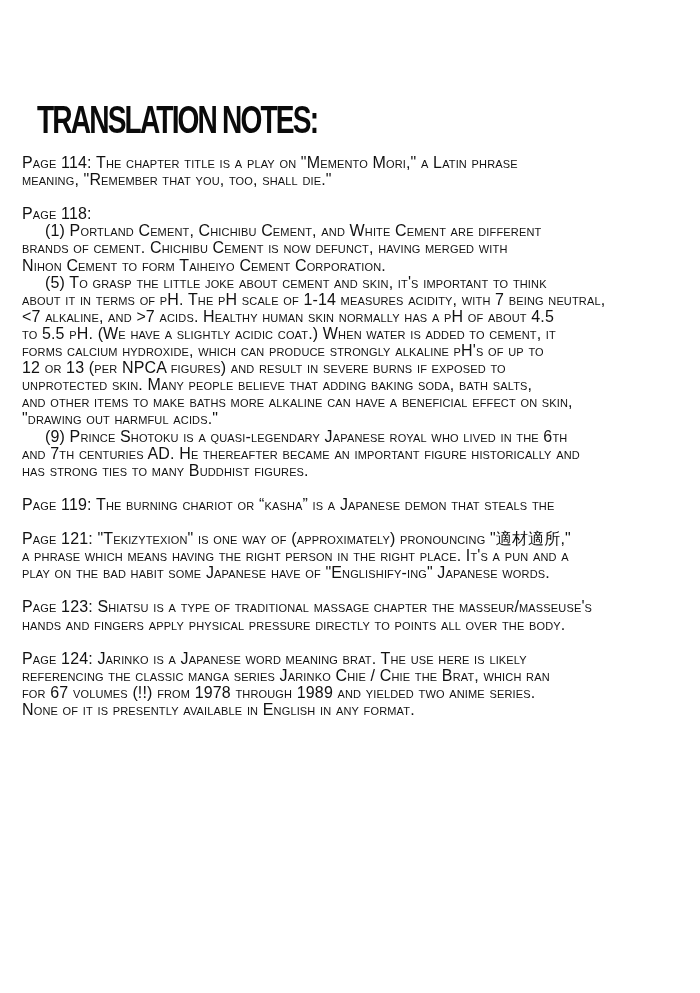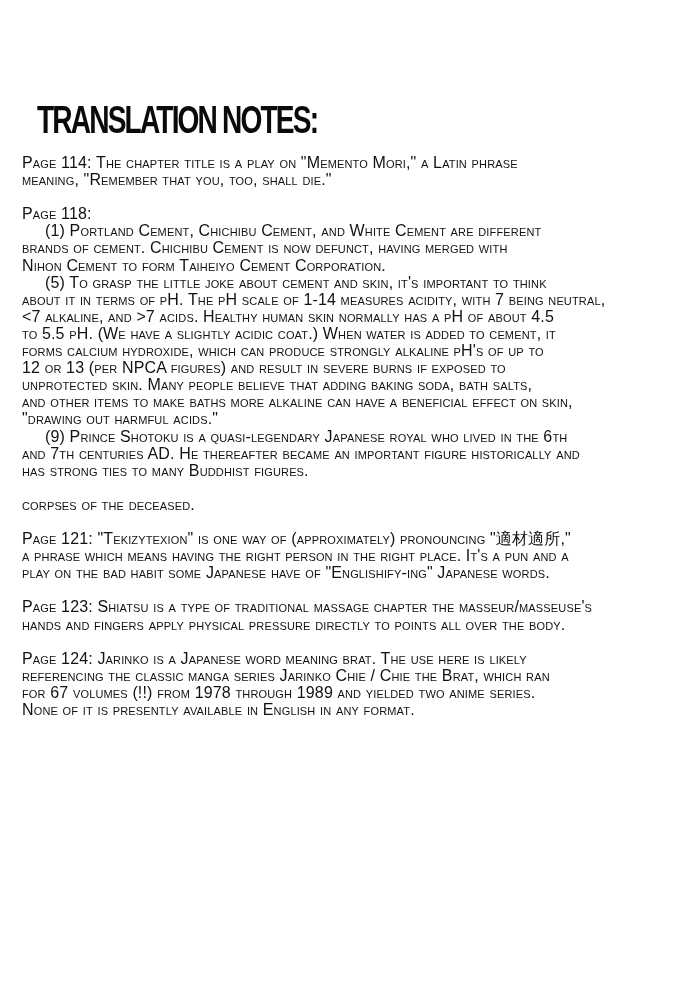--- a/index.html
+++ b/index.html
@@ -101,21 +101,21 @@
       </div>
 
       <div>
         <span class="line indent">(9) Prince Shotoku is a quasi-legendary Japanese royal who lived in the 6th</span>
         <span class="line">and 7th centuries AD.  He thereafter became an important figure historically and</span>
         <span class="line">has strong ties to many Buddhist figures.</span>
       </div>
     </div>
 
     <div class="note">
-      <span class="line">corpses of the deceased.</span>
+      <span class="line">Page 119:  The burning chariot or “kasha” is a Japanese demon that steals the</span>
     </div>
 
     <div class="note">
       <span class="line">Page 121:  "Tekizytexion" is one way of (approximately) pronouncing "適材適所,"</span>
       <span class="line">a phrase which means having the right person in the right place.  It's a pun and a</span>
       <span class="line">play on the bad habit some Japanese have of "Englishify-ing" Japanese words.</span>
     </div>
 
     <div class="note">
       <span class="line">Page 123:  Shiatsu is a type of traditional massage chapter the masseur/masseuse's</span>

